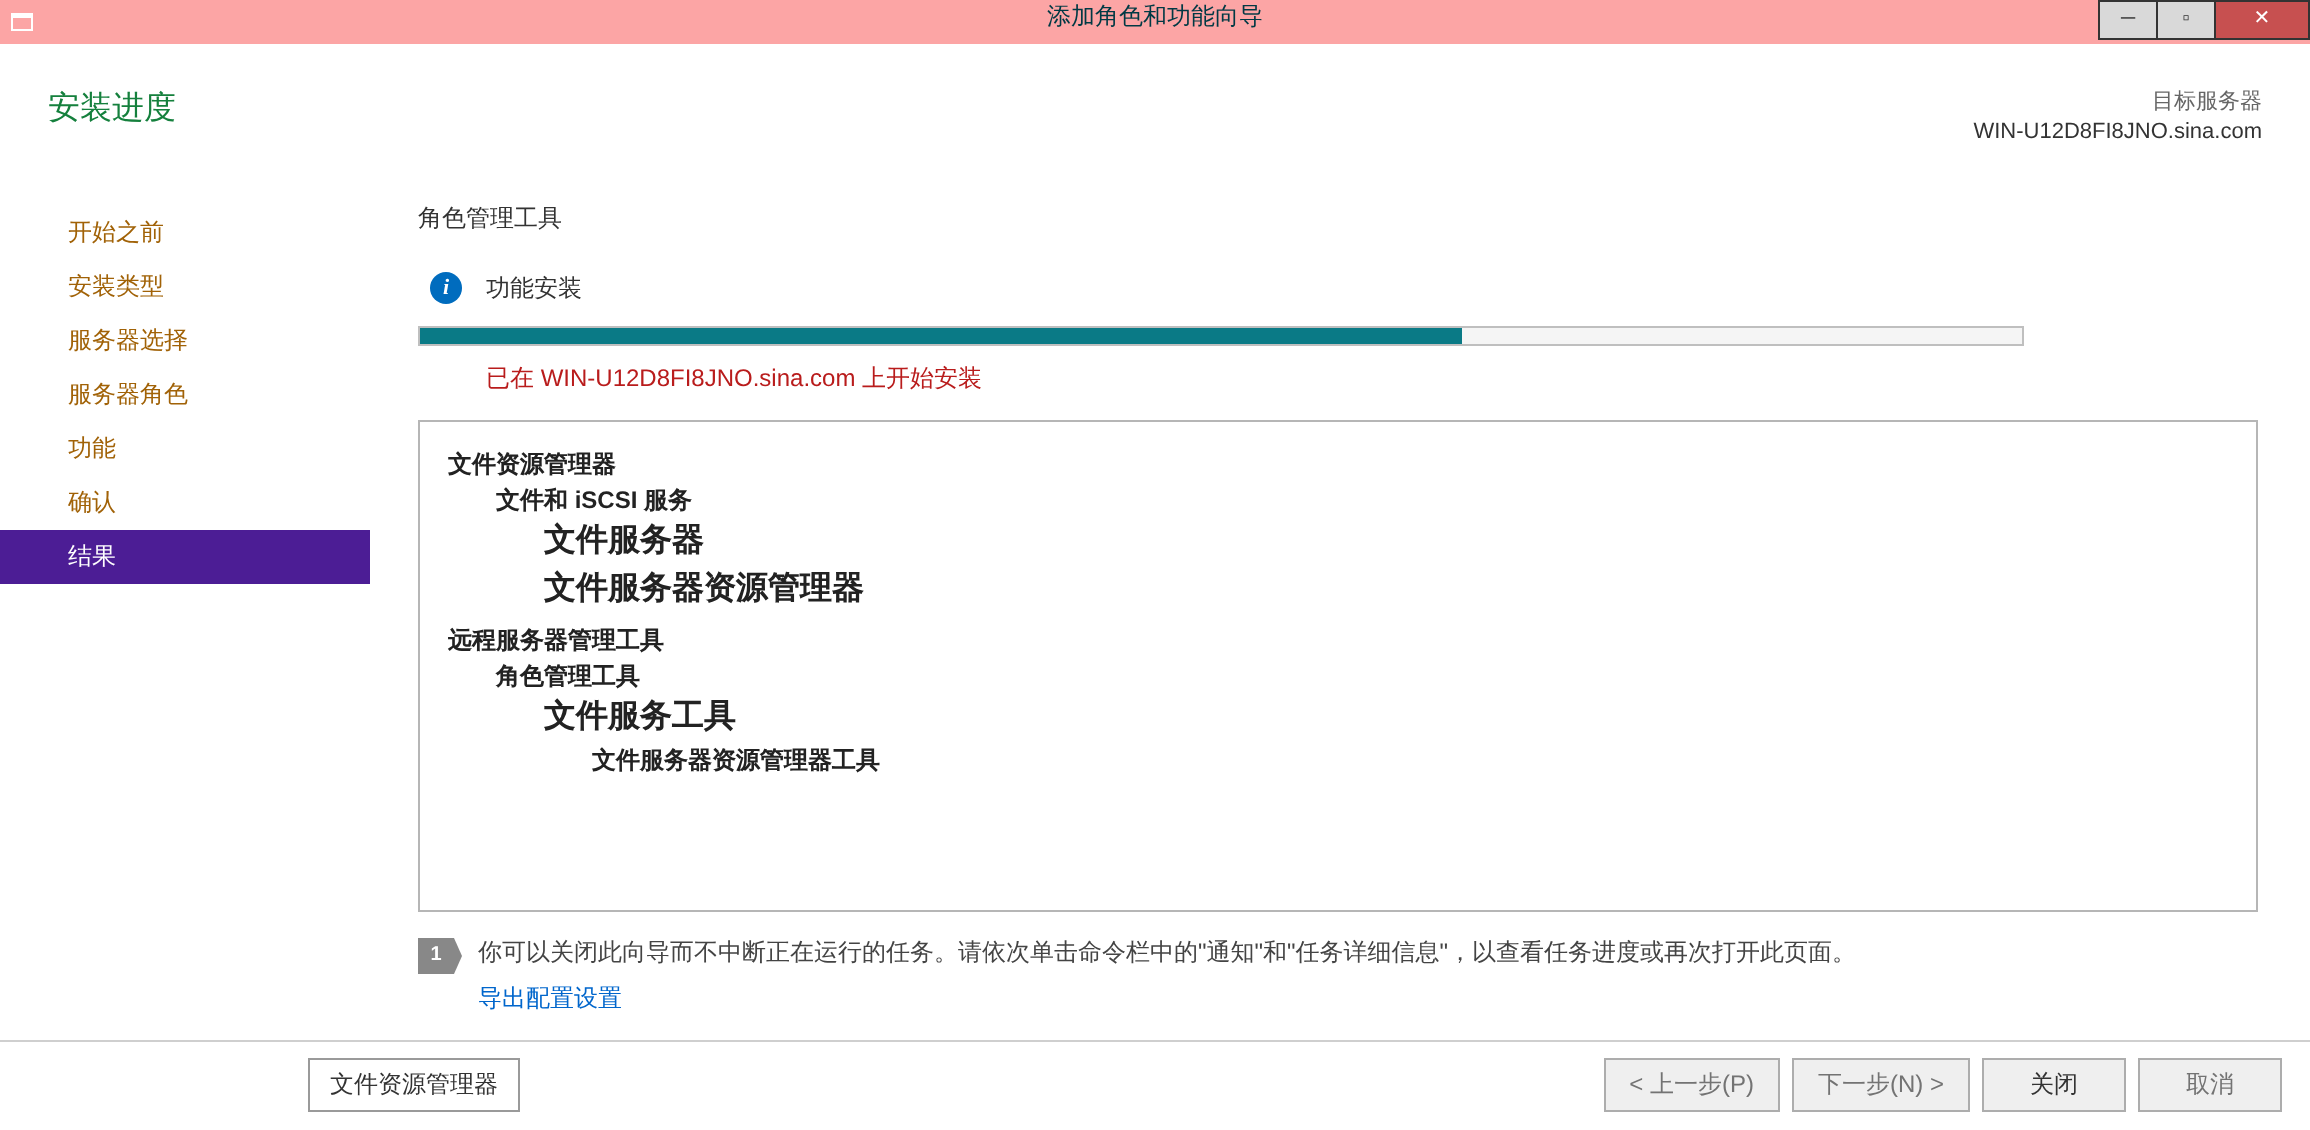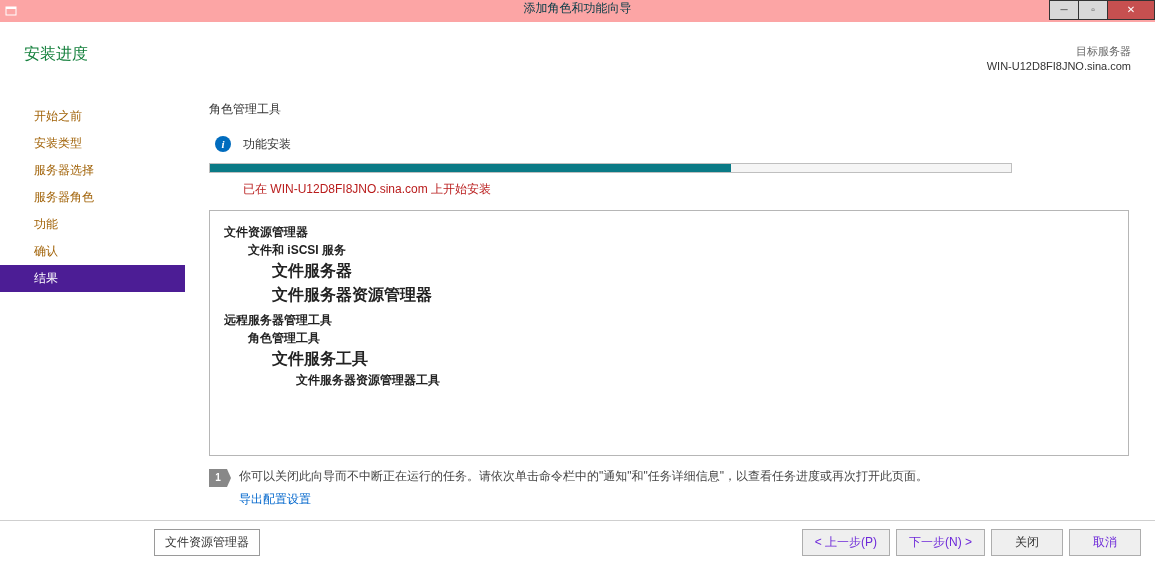--- a/index.html
+++ b/index.html
@@ -56,21 +56,21 @@
   .flag-icon::after { content: ""; position: absolute; right: -4px; top: 0; border-top: 9px solid transparent; border-bottom: 9px solid transparent; border-left: 4px solid #888; }
   .flag-text { font-size: 12px; color: #444; line-height: 1.4; flex: 1; }
   .export-link { color: #0066cc; font-size: 12px; margin-top: 6px; cursor: pointer; display: inline-block; }
 
   
   .bottom-sep { position: absolute; left: 0; right: 0; bottom: 44px; height: 1px; background: #cfcfcf; }
   .bottom-bar { position: absolute; left: 0; right: 0; bottom: 8px; height: 30px; display: flex; align-items: center; padding: 0 14px; justify-content: space-between; }
   .left-chip { border: 1px solid #9a9a9a; padding: 4px 10px; font-size: 12px; color: #333; background: #fff; margin-left: 140px; }
   .spacer { flex: 1; }
   .btn { border: 1px solid #adadad; background: #efefef; padding: 4px 12px; font-size: 12px; margin-left: 6px; min-width: 72px; text-align: center; cursor: pointer; }
-  .btn.disabled { color: #6d28d9; cursor: default; }
+  .btn.disabled { color: #737373; cursor: default; }
 </style>
 </head>
 <body>
 
 <div class="titlebar">
   <div class="titlebar-icon">
     <svg width="12" height="12" viewBox="0 0 12 12">
         <rect x="1" y="2" width="10" height="8" fill="none" stroke="#fff" stroke-width="1"></rect>
         <rect x="1" y="2" width="10" height="2" fill="#fff"></rect>
       </svg>

